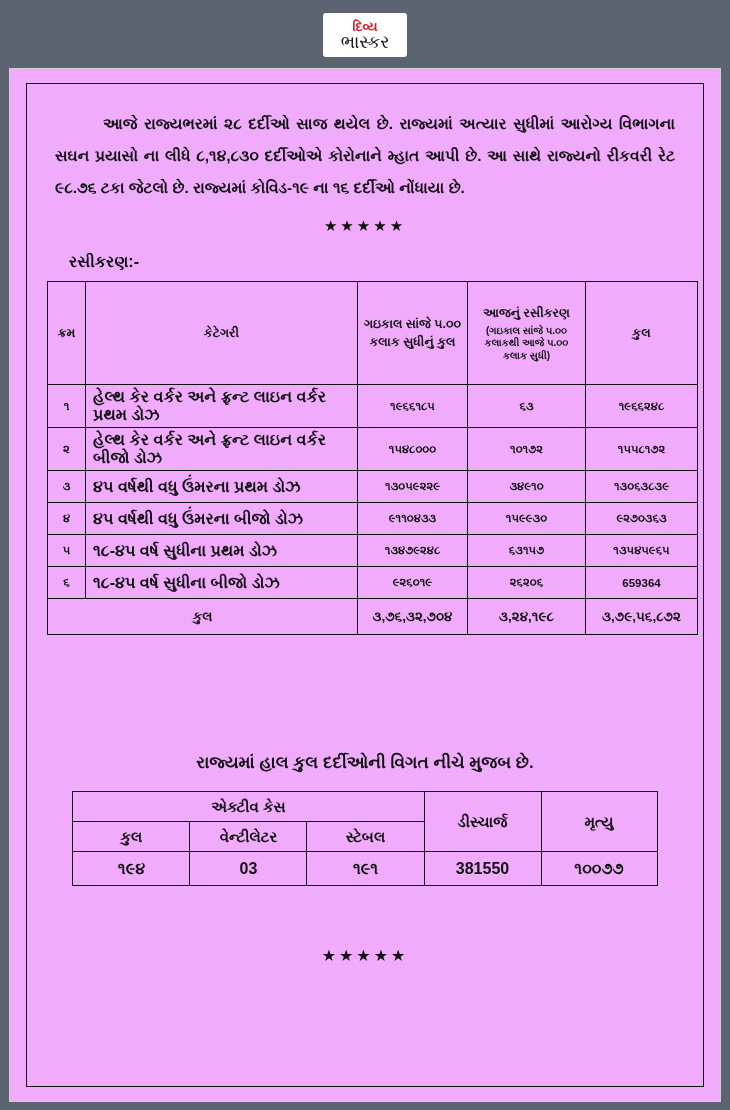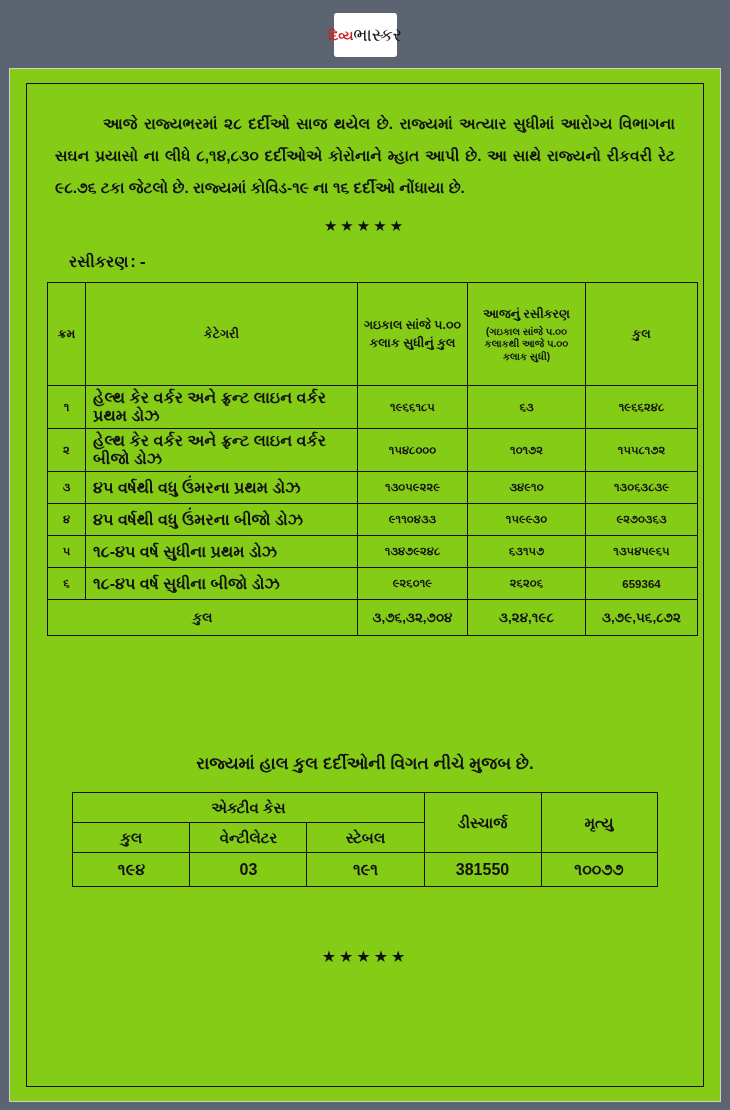--- a/index.html
+++ b/index.html
@@ -21,26 +21,26 @@
     box-sizing: border-box;
   }
   
   .logo-wrap {
     height: 70px;
     display: flex;
     align-items: center;
     justify-content: center;
   }
   .logo-box {
-    width: 63px;
+    width: 84px;
     height: 44px;
     background: #ffffff;
     border-radius: 3px;
     display: flex;
-    flex-direction: row;
+    flex-direction: column;
     align-items: center;
     justify-content: center;
     line-height: 1.0;
   }
   .logo-line1 {
     font-size: 13px;
     font-weight: bold;
     color: #cf2026;
     letter-spacing: -0.3px;
   }
@@ -50,21 +50,21 @@
     color: #1a1a1a;
     letter-spacing: -0.3px;
   }
   
   .sheet {
     position: absolute;
     left: 9px;
     top: 68px;
     width: 712px;
     height: 1034px;
-    background: #84cc16;
+    background: #f0abfc;
     border: 1px solid #cfcfcf;
     box-sizing: border-box;
   }
   .sheet-inner {
     position: absolute;
     left: 16px;
     top: 14px;
     right: 16px;
     bottom: 14px;
     border: 1px solid #111111;
@@ -88,21 +88,20 @@
     letter-spacing: 3px;
     font-size: 15px;
     color: #111111;
     margin-top: 14px;
   }
   .section-title {
     font-size: 16px;
     font-weight: bold;
     color: #111111;
     margin: 18px 0 10px 22px;
-    font-family: Liberation Mono, monospace;
   }
   
   table {
     border-collapse: collapse;
     font-family: "Liberation Sans", sans-serif;
     color: #111111;
   }
   .vac-table {
     width: 650px;
     margin: 0 auto;

